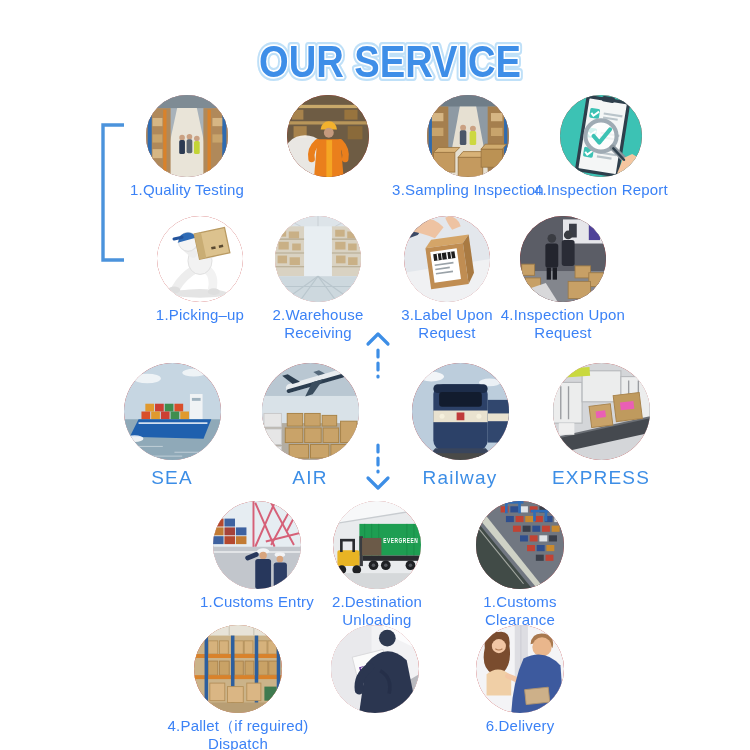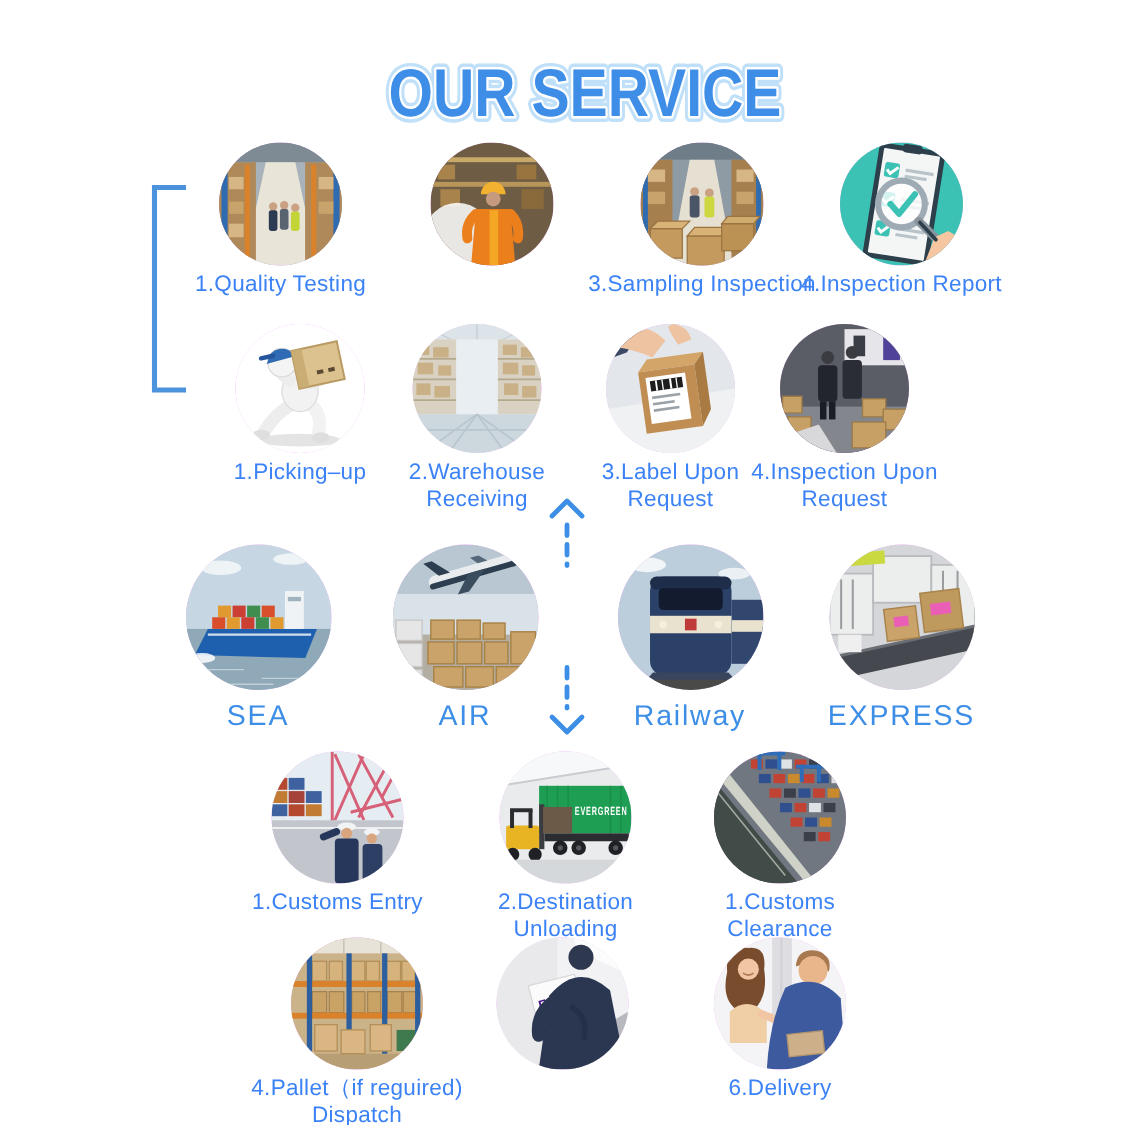--- a/index.html
+++ b/index.html
@@ -3,21 +3,21 @@
 <meta charset="utf-8">
 <style>
   html,body{margin:0;padding:0;background:#fff;}
   body{width:750px;height:750px;font-family:"Liberation Sans",sans-serif;}
   .canvas{position:absolute;left:0;top:0;width:750px;height:750px;background:#fff;overflow:hidden;margin-top:11px;}
   .title-svg{position:absolute;left:240px;top:20px;width:300px;height:58px;}
   .title-svg text{font-family:"Liberation Sans",sans-serif;font-weight:bold;font-size:45px;}
   .t-outer{fill:none;stroke:#bfe0f8;stroke-width:8;stroke-linejoin:round;}
   .t-inner{fill:#3E8EE8;stroke:#ffffff;stroke-width:3.4;stroke-linejoin:round;paint-order:stroke fill;}
   .item{position:absolute;display:flex;flex-direction:column;align-items:center;}
-  .circle{border-radius:50%;overflow:hidden;background:#f0abfc;flex:none;}
+  .circle{border-radius:50%;overflow:hidden;background:#b91c1c;flex:none;}
   .circle svg{width:100%;height:100%;display:block;}
   .r0 .circle{width:82px;height:82px;}
   .r1 .circle{width:86px;height:86px;}
   .r2 .circle{width:97px;height:97px;}
   .r3 .circle,.r4 .circle{width:88px;height:88px;}
   .label{margin-top:4px;font-size:15px;line-height:1.18;color:#3b82f6;text-align:center;white-space:pre-line;letter-spacing:.2px;}
   .t-label{margin-top:8px;font-size:19px;line-height:1.1;color:#3d8ee6;text-align:center;letter-spacing:1.2px;}
   .deco{position:absolute;}
 </style>
 </head>
@@ -415,21 +415,21 @@
         <rect y="93" width="100" height="7" fill="#4a4a48"></rect>
         <g stroke="#6a6a66" stroke-width="2">
             <line x1="8" y1="97" x2="20" y2="97"></line>
             <line x1="80" y1="97" x2="94" y2="97"></line>
           </g>
       </svg>
     </div>
     <div class="t-label">Railway</div>
   </div>
 
-  <div class="item r3" style="left:140px;top:490px;width:170px">
+  <div class="item r3" style="left:172px;top:490px;width:170px">
     <div class="circle">
       <svg viewBox="0 0 100 100">
         <rect width="100" height="100" fill="#e6edf2"></rect>
         <g stroke="#d4506a" stroke-width="2.2" opacity="0.9">
           <line x1="48" y1="2" x2="70" y2="52"></line>
             <line x1="70" y1="2" x2="48" y2="52"></line>
           <line x1="66" y1="2" x2="92" y2="50"></line>
             <line x1="92" y1="2" x2="66" y2="50"></line>
           <line x1="84" y1="0" x2="100" y2="30"></line>
             <line x1="100" y1="4" x2="84" y2="34"></line>

